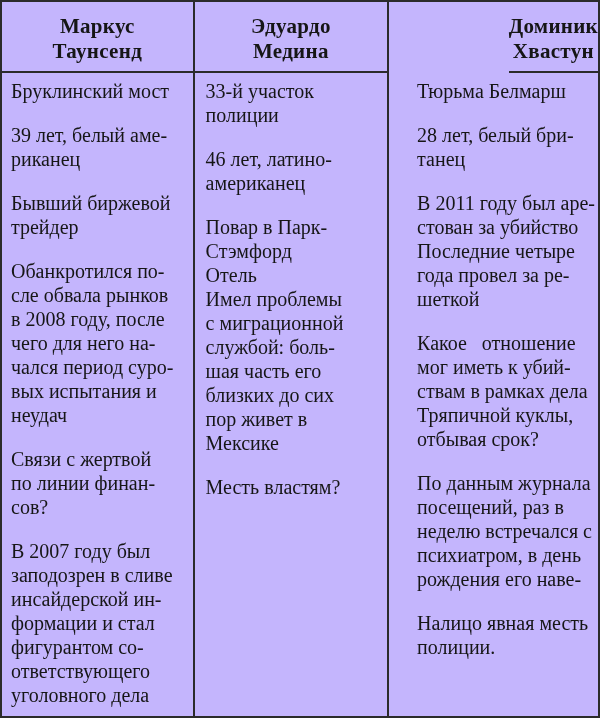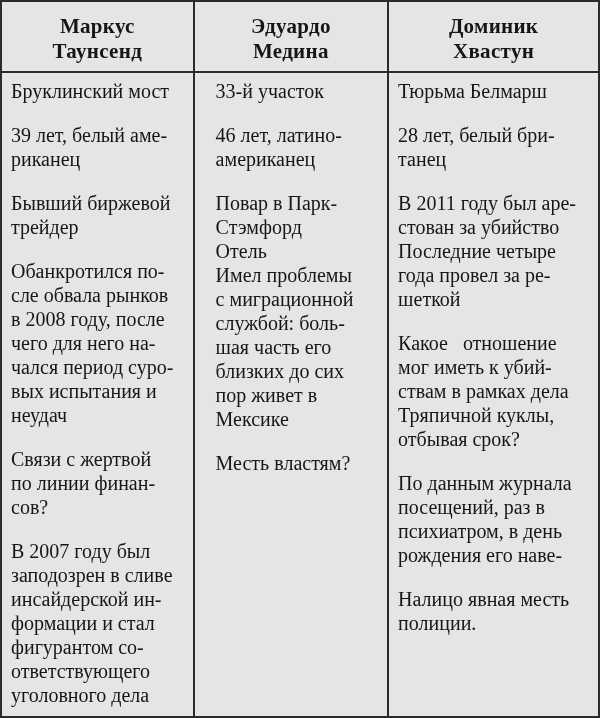--- a/index.html
+++ b/index.html
@@ -5,35 +5,35 @@
   html, body {
     margin: 0;
     padding: 0;
     background: #fdfdfd;
     font-family: "Liberation Serif", "DejaVu Serif", serif;
   }
   .page {
     width: 600px;
     height: 718px;
     box-sizing: border-box;
-    background: #e5e5e5;
+    background: #c4b5fd;
     color: #161616;
     border: 2px solid #2b2b2b;
     display: flex;
     flex-direction: row;
     overflow: hidden;
   }
   .col {
     box-sizing: border-box;
     display: flex;
     flex-direction: column;
   }
   .col-1 { width: 200px; border-right: 2px solid #2b2b2b; }
   .col-2 { width: 202px; border-right: 2px solid #2b2b2b; }
-  .col-3 { width: 217px; }
+  .col-3 { width: 217px; align-items: flex-end; }
   .header-cell {
     box-sizing: border-box;
     height: 71px;
     flex: 0 0 71px;
     border-bottom: 2px solid #2b2b2b;
     text-align: center;
     font-weight: bold;
     font-size: 21px;
     line-height: 25px;
     padding-top: 12px;
@@ -41,21 +41,21 @@
     letter-spacing: 0.3px;
   }
   .body-cell {
     box-sizing: border-box;
     flex: 1 1 auto;
     padding: 6px 3px 0 9px;
     font-size: 20px;
     line-height: 24px;
     overflow: hidden;
   }
-  .col-2 .body-cell { padding-left: 21px; }
+  .col-2 .body-cell { padding-left: 11px; }
   .para { margin: 0 0 20px 0; }
   .para:last-child { margin-bottom: 0; }
   .line { white-space: pre; }
 </style>
 </head>
 <body>
 
 <div class="page">
 
   <div class="col col-1">
@@ -98,20 +98,21 @@
         </div>
       </div>
   </div>
 
   <div class="col col-2">
     <div class="header-cell">Эдуардо
 Медина</div>
     <div class="body-cell">
         <div class="para">
           <div class="line">33-й участок</div>
+          <div class="line">полиции</div>
         </div>
         <div class="para">
           <div class="line">46 лет, латино-</div>
           <div class="line">американец</div>
         </div>
         <div class="para">
           <div class="line">Повар в Парк-</div>
           <div class="line">Стэмфорд</div>
           <div class="line">Отель</div>
           <div class="line">Имел проблемы</div>
@@ -149,20 +150,21 @@
         <div class="para">
           <div class="line">Какое   отношение</div>
           <div class="line">мог иметь к убий-</div>
           <div class="line">ствам в рамках дела</div>
           <div class="line">Тряпичной куклы,</div>
           <div class="line">отбывая срок?</div>
         </div>
         <div class="para">
           <div class="line">По данным журнала</div>
           <div class="line">посещений, раз в</div>
+          <div class="line">неделю встречался с</div>
           <div class="line">психиатром, в день</div>
           <div class="line">рождения его наве-</div>
         </div>
         <div class="para">
           <div class="line">Налицо явная месть</div>
           <div class="line">полиции.</div>
         </div>
       </div>
   </div>
 

